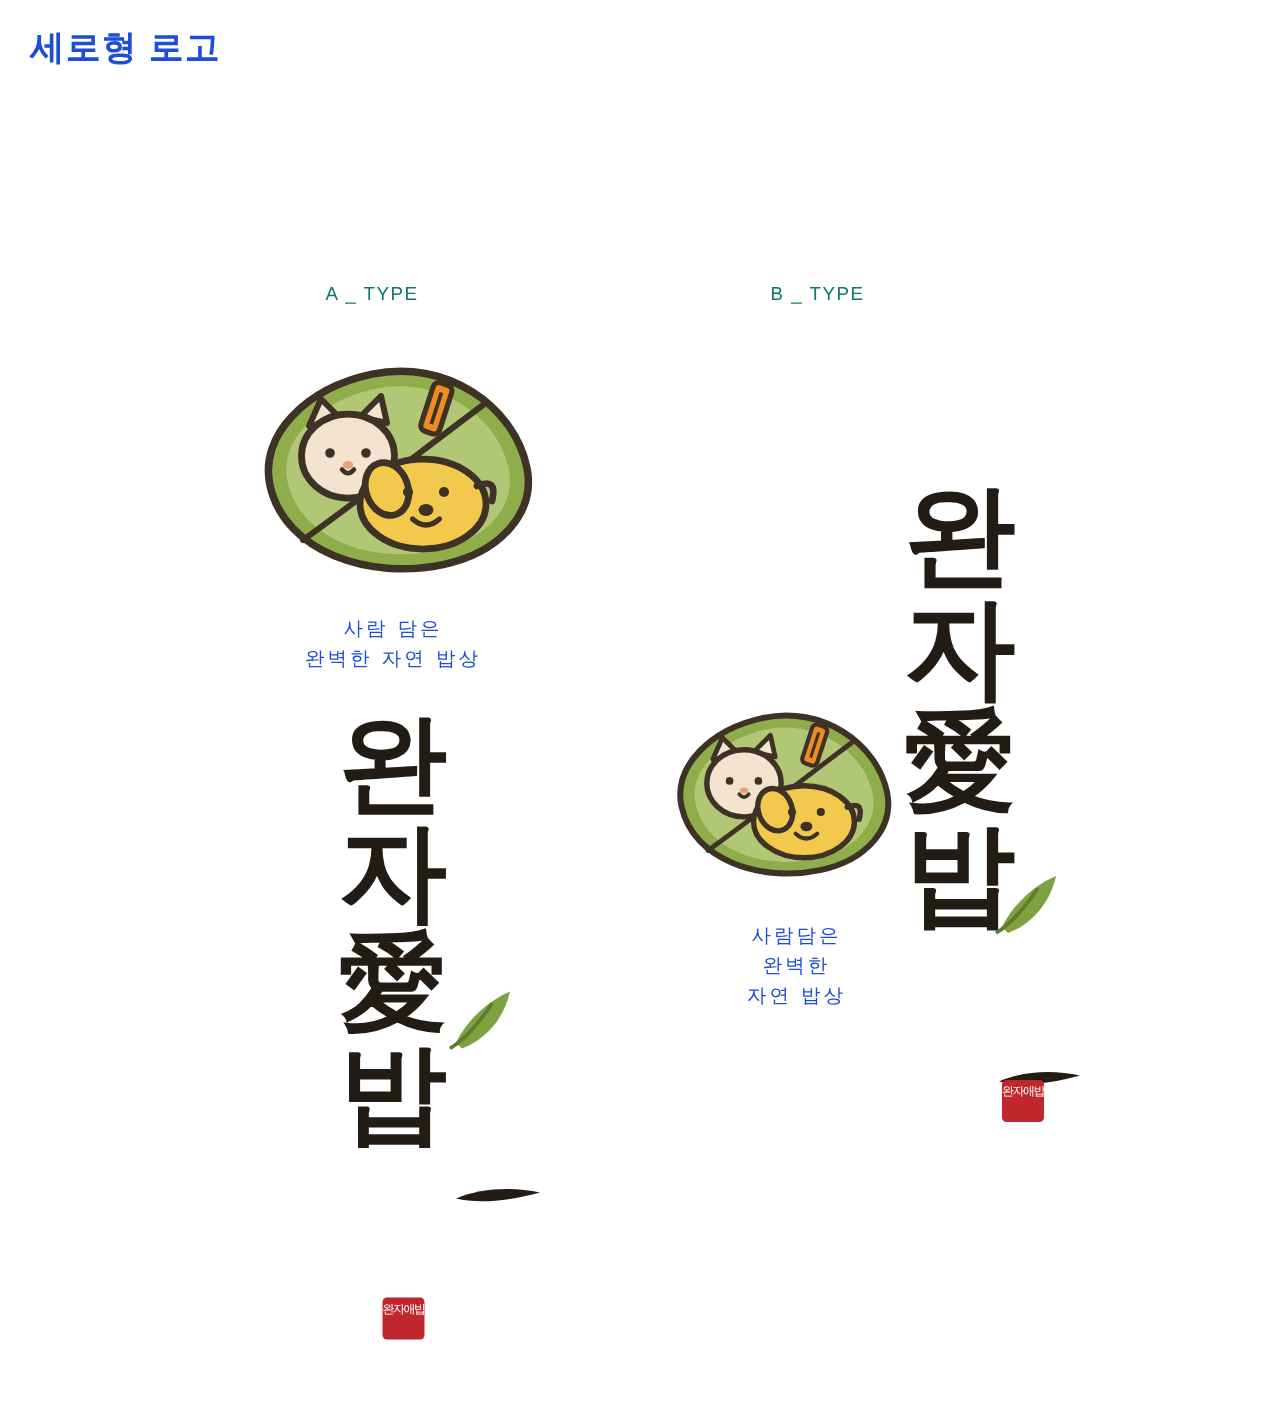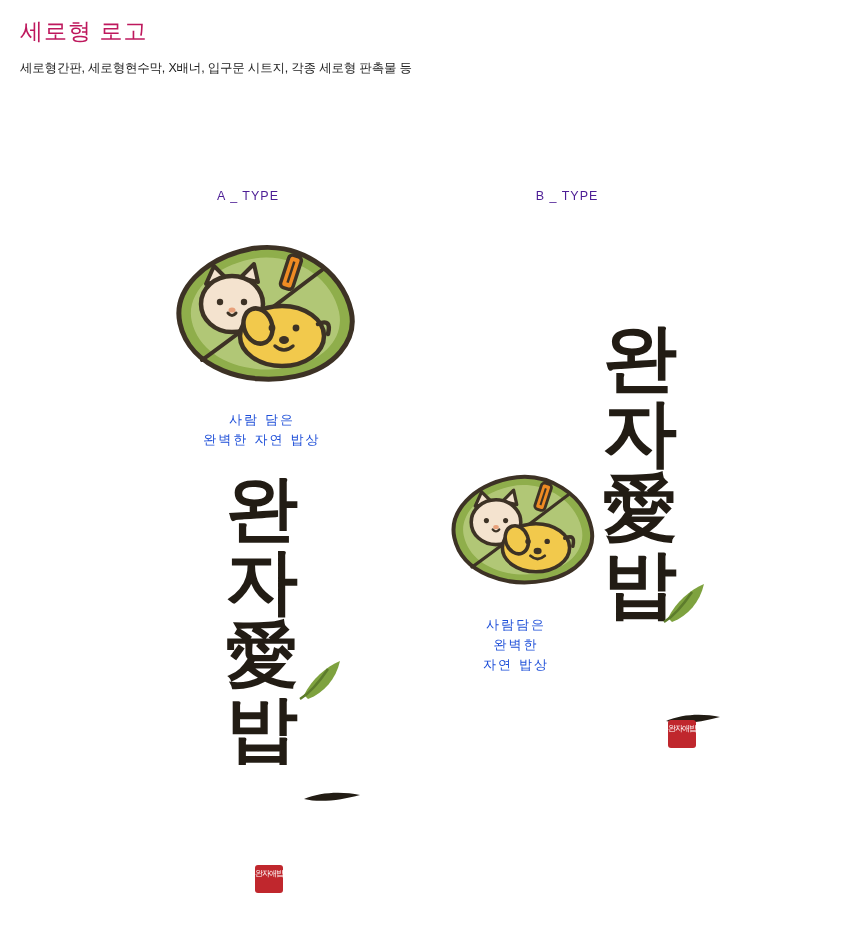--- a/index.html
+++ b/index.html
@@ -21,43 +21,43 @@
     height: 948px;
   }
   .header {
     position: absolute;
     left: 20px;
     top: 18px;
     width: 800px;
   }
   .page-title {
     font-size: 23px;
-    font-weight: normal;
+    font-weight: bold;
     letter-spacing: 1px;
-    color: #be185d;
+    color: #1d4ed8;
     margin: 0;
     line-height: 1.2;
   }
   .page-subtitle {
     margin-top: 14px;
     font-size: 12.5px;
     color: #222222;
     letter-spacing: -0.2px;
   }
 
   .type-label {
     position: absolute;
     font-size: 12.5px;
     letter-spacing: 1px;
-    color: #4c1d95;
+    color: #0f766e;
     text-align: center;
     width: 200px;
   }
   #label-a { left: 148px; top: 189px; }
-  #label-b { left: 467px; top: 189px; }
+  #label-b { left: 445px; top: 189px; }
 
   .lockup {
     position: absolute;
   }
   #lockup-a { left: 150px; top: 240px; width: 240px; height: 680px; }
   #lockup-b { left: 440px; top: 320px; width: 320px; height: 500px; }
 
   
   .emblem {
     position: relative;
@@ -103,21 +103,20 @@
     overflow: hidden;
   }
 </style>
 </head>
 <body>
 
 <div class="page">
 
   <div class="header">
     <h1 class="page-title">세로형 로고</h1>
-    <div class="page-subtitle">세로형간판, 세로형현수막, X배너, 입구문 시트지, 각종 세로형 판촉물 등</div>
   </div>
 
   <div class="type-label" id="label-a">A _ TYPE</div>
   <div class="type-label" id="label-b">B _ TYPE</div>
 
   <div class="lockup" id="lockup-a">
 
     <div class="emblem" style="position:absolute; left:12px; top:0px; width:200px; height:150px;">
       <svg viewBox="0 0 200 150" width="200" height="150">
 
@@ -218,18 +217,18 @@
           <ellipse cx="96" cy="86" rx="14" ry="18" fill="#f2c94c" stroke="#3d3225" stroke-width="4.5" transform="rotate(-20 96 86)"></ellipse>
           <circle cx="110" cy="88" r="3.4" fill="#3d3225"></circle>
           <circle cx="134" cy="88" r="3.4" fill="#3d3225"></circle>
           <ellipse cx="122" cy="100" rx="5" ry="4" fill="#3d3225"></ellipse>
           <path d="M113 106 q9 8 18 0" stroke="#3d3225" stroke-width="3.4" fill="none" stroke-linecap="round"></path>
           <path d="M156 84 q14 -6 10 10" stroke="#3d3225" stroke-width="4.5" fill="none" stroke-linecap="round"></path>
         </g>
       </svg>
     </div>
 
-    <div class="tagline" style="left:1px; top:295px; width:150px;">사람담은
+    <div class="tagline" style="left:16px; top:295px; width:150px;">사람담은
 완벽한
 자연 밥상</div>
   </div>
 
 </div>
 
 </body></html>

